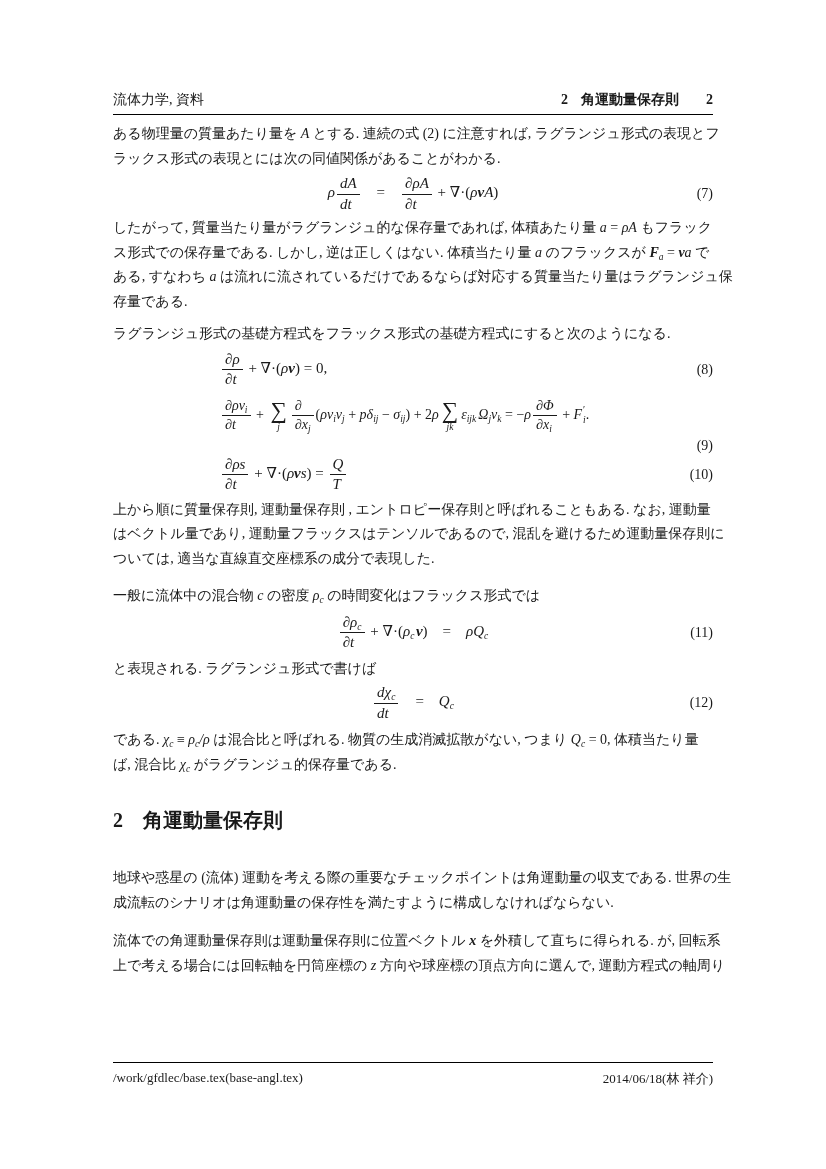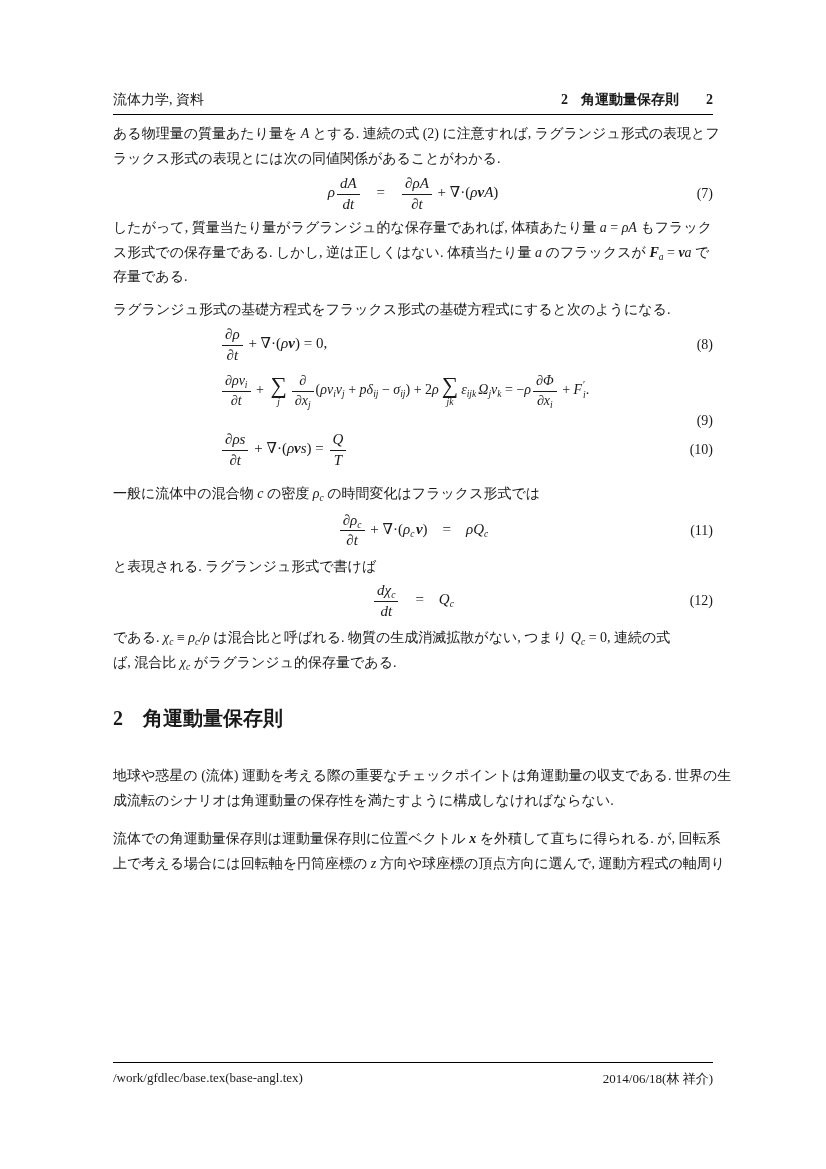--- a/index.html
+++ b/index.html
@@ -25,21 +25,21 @@
   .mbi{font-style:italic;font-weight:bold;}
   sub.msub{font-size:9.5px;font-style:italic;line-height:0;vertical-align:-3px;}
 
   
   .eqrow{position:relative;display:flex;align-items:center;font-size:15px;}
   .eqrow.center{justify-content:center;}
   .eqrow.left{justify-content:flex-start;}
   .eqbody{white-space:nowrap;}
   .eqnum{position:absolute;right:0;top:50%;transform:translateY(-50%);font-size:14px;font-style:normal;}
   .eqnumrow{text-align:right;font-size:14px;height:18px;line-height:16px;}
-  .frac{display:inline-block;vertical-align:middle;text-align:center;margin:0 2px;}
+  .frac{display:inline-block;vertical-align:middle;margin:0 2px;}
   .fnum{display:block;padding:0 3px 1px;border-bottom:1px solid #1a1a1a;line-height:1.15;}
   .fden{display:block;padding:1px 3px 0;line-height:1.15;}
   .sum{display:inline-flex;flex-direction:column;align-items:center;vertical-align:middle;
        margin:0 3px;line-height:1;}
   .sig{font-size:23px;line-height:1;}
   .under{font-size:9.5px;font-style:italic;margin-top:1px;}
   .ss{display:inline-flex;flex-direction:column;align-items:flex-start;vertical-align:middle;
       font-size:9.5px;line-height:1.05;margin-left:1px;}
   .ssub{font-style:italic;}
 
@@ -73,20 +73,21 @@
       </div>
 
     <div class="eqrow center" style="margin-top:1px;height:44px">
         <span class="eqbody"><span class="mi">ρ</span><span class="frac"><span class="fnum"><span class="mi">dA</span></span><span class="fden"><span class="mi">dt</span></span></span><span class="msp" style="display: inline-block; width: 1em;"></span><span class="mu">=</span><span class="msp" style="display: inline-block; width: 1em;"></span><span class="frac"><span class="fnum"><span class="mi">∂ρA</span></span><span class="fden"><span class="mi">∂t</span></span></span><span class="mu"> + ∇·(</span><span class="mi">ρ</span><span class="mbi">v</span><span class="mi">A</span><span class="mu">)</span></span>
         <span class="eqnum">(7)</span>
       </div>
 
     <div class="para" style="margin-top:0">
         <div class="bline"><span class="jt">したがって, 質量当たり量がラグランジュ的な保存量であれば, 体積あたり量 </span><span class="mi">a</span><span class="mu"> = </span><span class="mi">ρA</span><span class="jt"> もフラック</span></div>
         <div class="bline"><span class="jt">ス形式での保存量である. しかし, 逆は正しくはない. 体積当たり量 </span><span class="mi">a</span><span class="jt"> のフラックスが </span><span class="mbi">F</span><sub class="msub">a</sub><span class="mu"> = </span><span class="mbi">v</span><span class="mi">a</span><span class="jt"> で</span></div>
+        <div class="bline"><span class="jt">ある, すなわち </span><span class="mi">a</span><span class="jt"> は流れに流されているだけであるならば対応する質量当たり量はラグランジュ保</span></div>
         <div class="bline"><span class="jt">存量である.</span></div>
       </div>
     <div class="para" style="margin-top:8px">
         <div class="bline"><span class="jt">ラグランジュ形式の基礎方程式をフラックス形式の基礎方程式にすると次のようになる.</span></div>
       </div>
 
     <div class="eqrow left" style="margin-top: 4px; height: 38px; padding-left: 107px;">
         <span class="eqbody"><span class="frac"><span class="fnum"><span class="mi">∂ρ</span></span><span class="fden"><span class="mi">∂t</span></span></span><span class="mu"> + ∇·(</span><span class="mi">ρ</span><span class="mbi">v</span><span class="mu">) = 0,</span></span>
         <span class="eqnum">(8)</span>
       </div>
@@ -101,40 +102,45 @@
             <span class="ssup">′</span>
             <span class="ssub">i</span>
           </span><span class="mu">.</span></span>
       </div>
     <div class="eqnumrow">(9)</div>
     <div class="eqrow left" style="margin-top: 0px; height: 38px; padding-left: 107px;">
         <span class="eqbody"><span class="frac"><span class="fnum"><span class="mi">∂ρs</span></span><span class="fden"><span class="mi">∂t</span></span></span><span class="mu"> + ∇·(</span><span class="mi">ρ</span><span class="mbi">v</span><span class="mi">s</span><span class="mu">) = </span><span class="frac"><span class="fnum"><span class="mi">Q</span></span><span class="fden"><span class="mi">T</span></span></span></span>
         <span class="eqnum">(10)</span>
       </div>
 
+    <div class="para" style="margin-top:4px">
+        <div class="bline"><span class="jt">上から順に質量保存則, 運動量保存則 , エントロピー保存則と呼ばれることもある. なお, 運動量</span></div>
+        <div class="bline"><span class="jt">はベクトル量であり, 運動量フラックスはテンソルであるので, 混乱を避けるため運動量保存則に</span></div>
+        <div class="bline"><span class="jt">ついては, 適当な直線直交座標系の成分で表現した.</span></div>
+      </div>
     <div class="para" style="margin-top:13px">
         <div class="bline"><span class="jt">一般に流体中の混合物 </span><span class="mi">c</span><span class="jt"> の密度 </span><span class="mi">ρ</span><sub class="msub">c</sub><span class="jt"> の時間変化はフラックス形式では</span></div>
       </div>
 
     <div class="eqrow center" style="margin-top:3px;height:42px">
         <span class="eqbody"><span class="frac"><span class="fnum"><span class="mi">∂ρ</span><sub class="msub">c</sub></span><span class="fden"><span class="mi">∂t</span></span></span><span class="mu"> + ∇·(</span><span class="mi">ρ</span><sub class="msub">c</sub><span class="msp" style="display: inline-block; width: 0.1em;"></span><span class="mbi">v</span><span class="mu">)</span><span class="msp" style="display: inline-block; width: 1em;"></span><span class="mu">=</span><span class="msp" style="display: inline-block; width: 1em;"></span><span class="mi">ρQ</span><sub class="msub">c</sub></span>
         <span class="eqnum">(11)</span>
       </div>
 
     <div class="para" style="margin-top:3px">
         <div class="bline"><span class="jt">と表現される. ラグランジュ形式で書けば</span></div>
       </div>
 
     <div class="eqrow center" style="margin-top:3px;height:38px">
         <span class="eqbody"><span class="frac"><span class="fnum"><span class="mi">dχ</span><sub class="msub">c</sub></span><span class="fden"><span class="mi">dt</span></span></span><span class="msp" style="display: inline-block; width: 1em;"></span><span class="mu">=</span><span class="msp" style="display: inline-block; width: 1em;"></span><span class="mi">Q</span><sub class="msub">c</sub></span>
         <span class="eqnum">(12)</span>
       </div>
 
     <div class="para" style="margin-top:6px">
-        <div class="bline"><span class="jt">である. </span><span class="mi">χ</span><sub class="msub">c</sub><span class="mu"> ≡ </span><span class="mi">ρ</span><sub class="msub">c</sub><span class="mi">/ρ</span><span class="jt"> は混合比と呼ばれる. 物質の生成消滅拡散がない, つまり </span><span class="mi">Q</span><sub class="msub">c</sub><span class="mu"> = 0,</span><span class="jt"> 連続の式</span></div>
+        <div class="bline"><span class="jt">である. </span><span class="mi">χ</span><sub class="msub">c</sub><span class="mu"> ≡ </span><span class="mi">ρ</span><sub class="msub">c</sub><span class="mi">/ρ</span><span class="jt"> は混合比と呼ばれる. 物質の生成消滅拡散がない, つまり </span><span class="mi">Q</span><sub class="msub">c</sub><span class="mu"> = 0,</span><span class="jt"> 体積当たり量</span></div>
         <div class="bline"><span class="jt">ば, 混合比 </span><span class="mi">χ</span><sub class="msub">c</sub><span class="jt"> がラグランジュ的保存量である.</span></div>
       </div>
 
     <div class="heading">
       <span class="h-no">2</span><span class="h-title">角運動量保存則</span>
     </div>
 
     <div class="para" style="margin-top:33px">
         <div class="bline"><span class="jt">地球や惑星の (流体) 運動を考える際の重要なチェックポイントは角運動量の収支である. 世界の生</span></div>
         <div class="bline"><span class="jt">成流転のシナリオは角運動量の保存性を満たすように構成しなければならない.</span></div>

